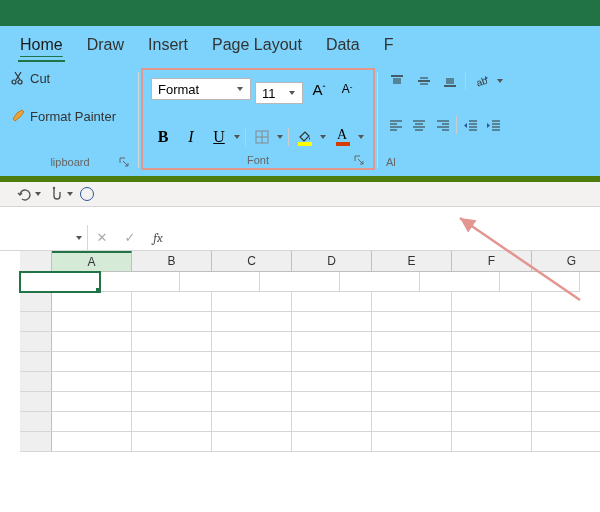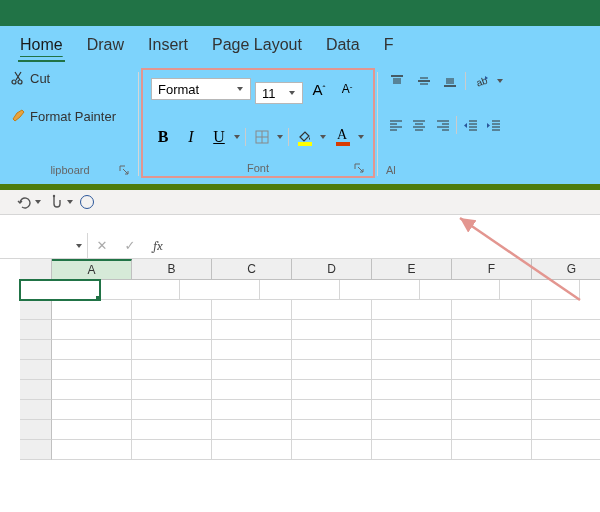--- a/index.html
+++ b/index.html
@@ -5,21 +5,21 @@
   * { box-sizing: border-box; margin: 0; padding: 0; font-family: "Segoe UI", Arial, sans-serif; }
   body { width: 600px; height: 512px; overflow: hidden; background: #fff; }
   .titlebar { height: 26px; background: #217346; }
   .app { background: #7dd3fc; border-bottom: 6px solid #4d7c0f; padding-bottom: 4px; }
   .tabs { display: flex; gap: 20px; padding: 6px 18px 0 18px; }
   .tab { font-size: 16px; color: #333; padding: 4px 2px 6px 2px; cursor: pointer; }
   .tab.active { color: #1a1a1a; border-bottom: 2px solid #217346; font-weight: 400; text-decoration: underline; text-decoration-color: #217346; text-underline-offset: 6px; }
   .ribbon { display: flex; align-items: stretch; padding: 6px 4px 2px 4px; gap: 2px; }
   .group { display: flex; flex-direction: column; justify-content: space-between; padding: 2px 6px; }
   .group-inner { display: flex; flex-direction: column; gap: 22px; }
-  .group-label-row { display: flex; align-items: center; justify-content: center; position: relative; margin-top: 14px; }
+  .group-label-row { display: flex; align-items: center; justify-content: center; position: relative; margin-top: 6px; }
   .group-label { font-size: 11px; color: #666; text-align: center; }
   .dialog-launcher { position: absolute; right: 0; bottom: 0; width: 12px; height: 12px; display:flex; align-items:center; justify-content:center; }
   .dialog-launcher svg { width: 10px; height: 10px; }
   .sep { width: 1px; background: #d6d6d6; margin: 4px 0 2px 0; }
   .clip-item { display: flex; align-items: center; gap: 4px; font-size: 13px; color: #333; }
   .ico { width: 16px; height: 16px; display: inline-flex; align-items: center; justify-content: center; }
   .ico svg { width: 16px; height: 16px; }
   .caret { width: 8px; height: 8px; display:inline-flex; align-items:center; justify-content:center; color:#555; }
   .caret::before { content:""; border-left:3px solid transparent; border-right:3px solid transparent; border-top:4px solid #555; display:block; }
   .font-highlight { border: 2px solid #e39690; padding: 4px 8px 2px 8px; }

